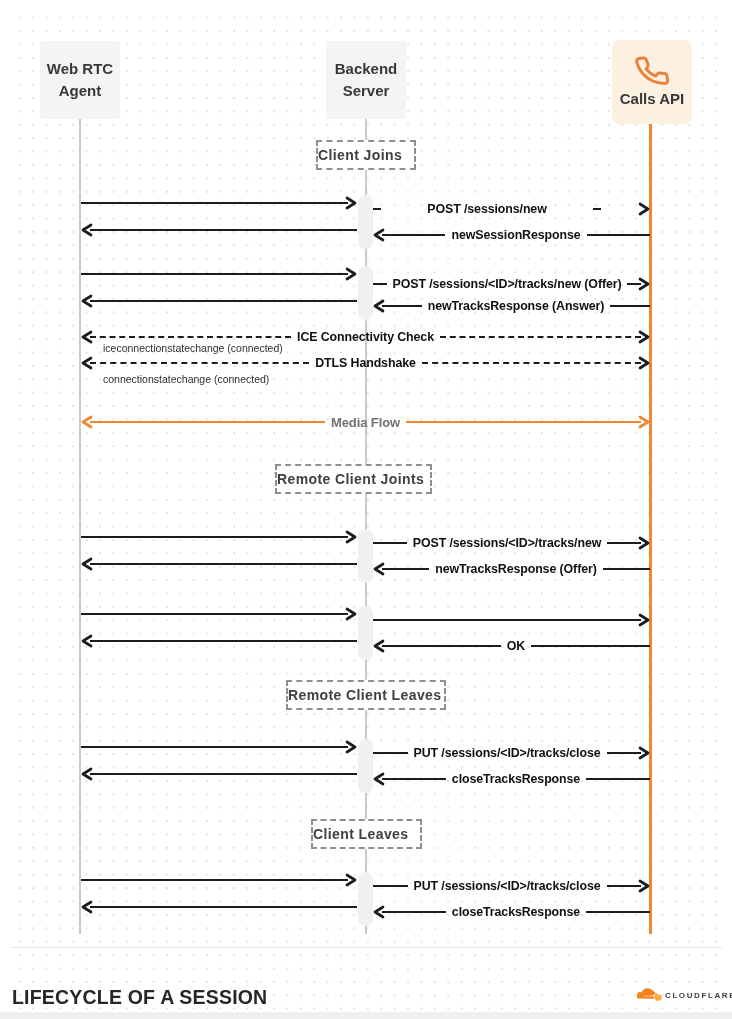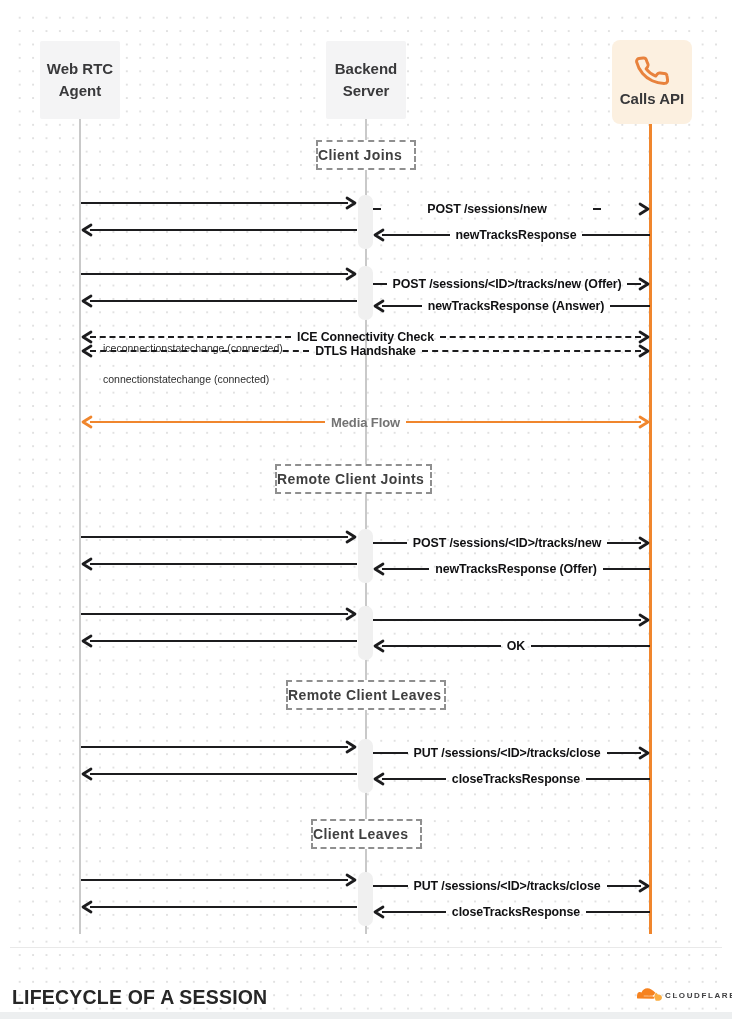--- a/index.html
+++ b/index.html
@@ -130,21 +130,21 @@
   <svg class="hd l" width="12" height="16" viewBox="0 0 12 16">
       <path d="M10 3L2 8l8 5"></path>
     </svg>
   <div class="seg"></div>
 </div>
 <div class="arrow" style="left:373px;top:227px;width:277px;">
   <svg class="hd l" width="12" height="16" viewBox="0 0 12 16">
       <path d="M10 3L2 8l8 5"></path>
     </svg>
   <div class="seg"></div>
-  <span class="alabel">newTracksResponse</span>
+  <span class="alabel">newSessionResponse</span>
   <div class="seg"></div>
 </div>
 
 <div class="arrow" style="left:81px;top:266px;width:276px;">
   <div class="seg"></div>
   <svg class="hd r" width="12" height="16" viewBox="0 0 12 16">
       <path d="M2 3l8 5-8 5"></path>
     </svg>
 </div>
 <div class="arrow" style="left:373px;top:276px;width:277px;">
@@ -176,21 +176,21 @@
     </svg>
   <div class="seg dash"></div>
   <span class="alabel">ICE Connectivity Check</span>
   <div class="seg dash"></div>
   <svg class="hd r" width="12" height="16" viewBox="0 0 12 16">
       <path d="M2 3l8 5-8 5"></path>
     </svg>
 </div>
 <div class="ann" style="left:91px;top:342px;">iceconnectionstatechange (connected)</div>
 
-<div class="arrow" style="left:81px;top:343px;width:569px;text-align:center;">
+<div class="arrow" style="left:81px;top:355px;width:569px;text-align:center;">
   <svg class="hd l" width="12" height="16" viewBox="0 0 12 16">
       <path d="M10 3L2 8l8 5"></path>
     </svg>
   <div class="seg dash"></div>
   <span class="alabel">DTLS Handshake</span>
   <div class="seg dash"></div>
   <svg class="hd r" width="12" height="16" viewBox="0 0 12 16">
       <path d="M2 3l8 5-8 5"></path>
     </svg>
 </div>

